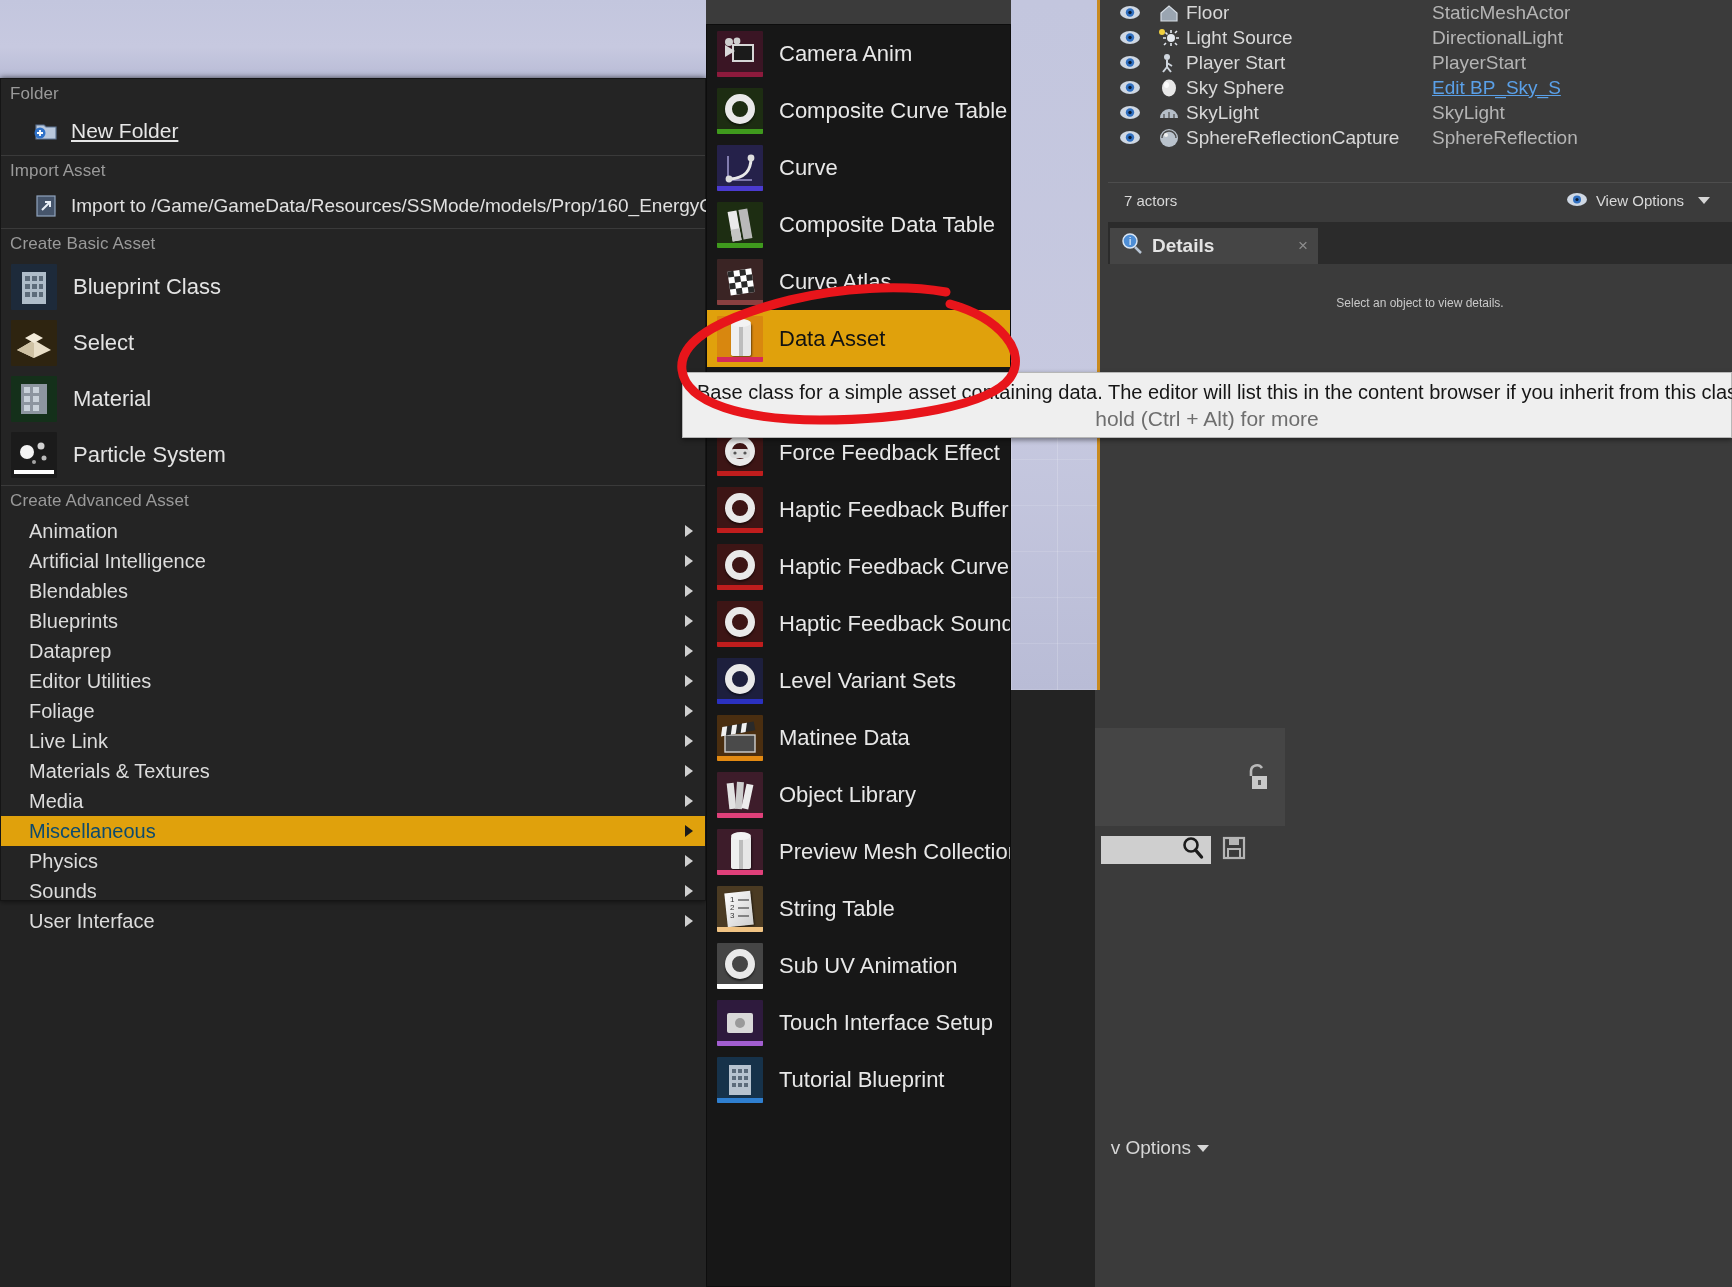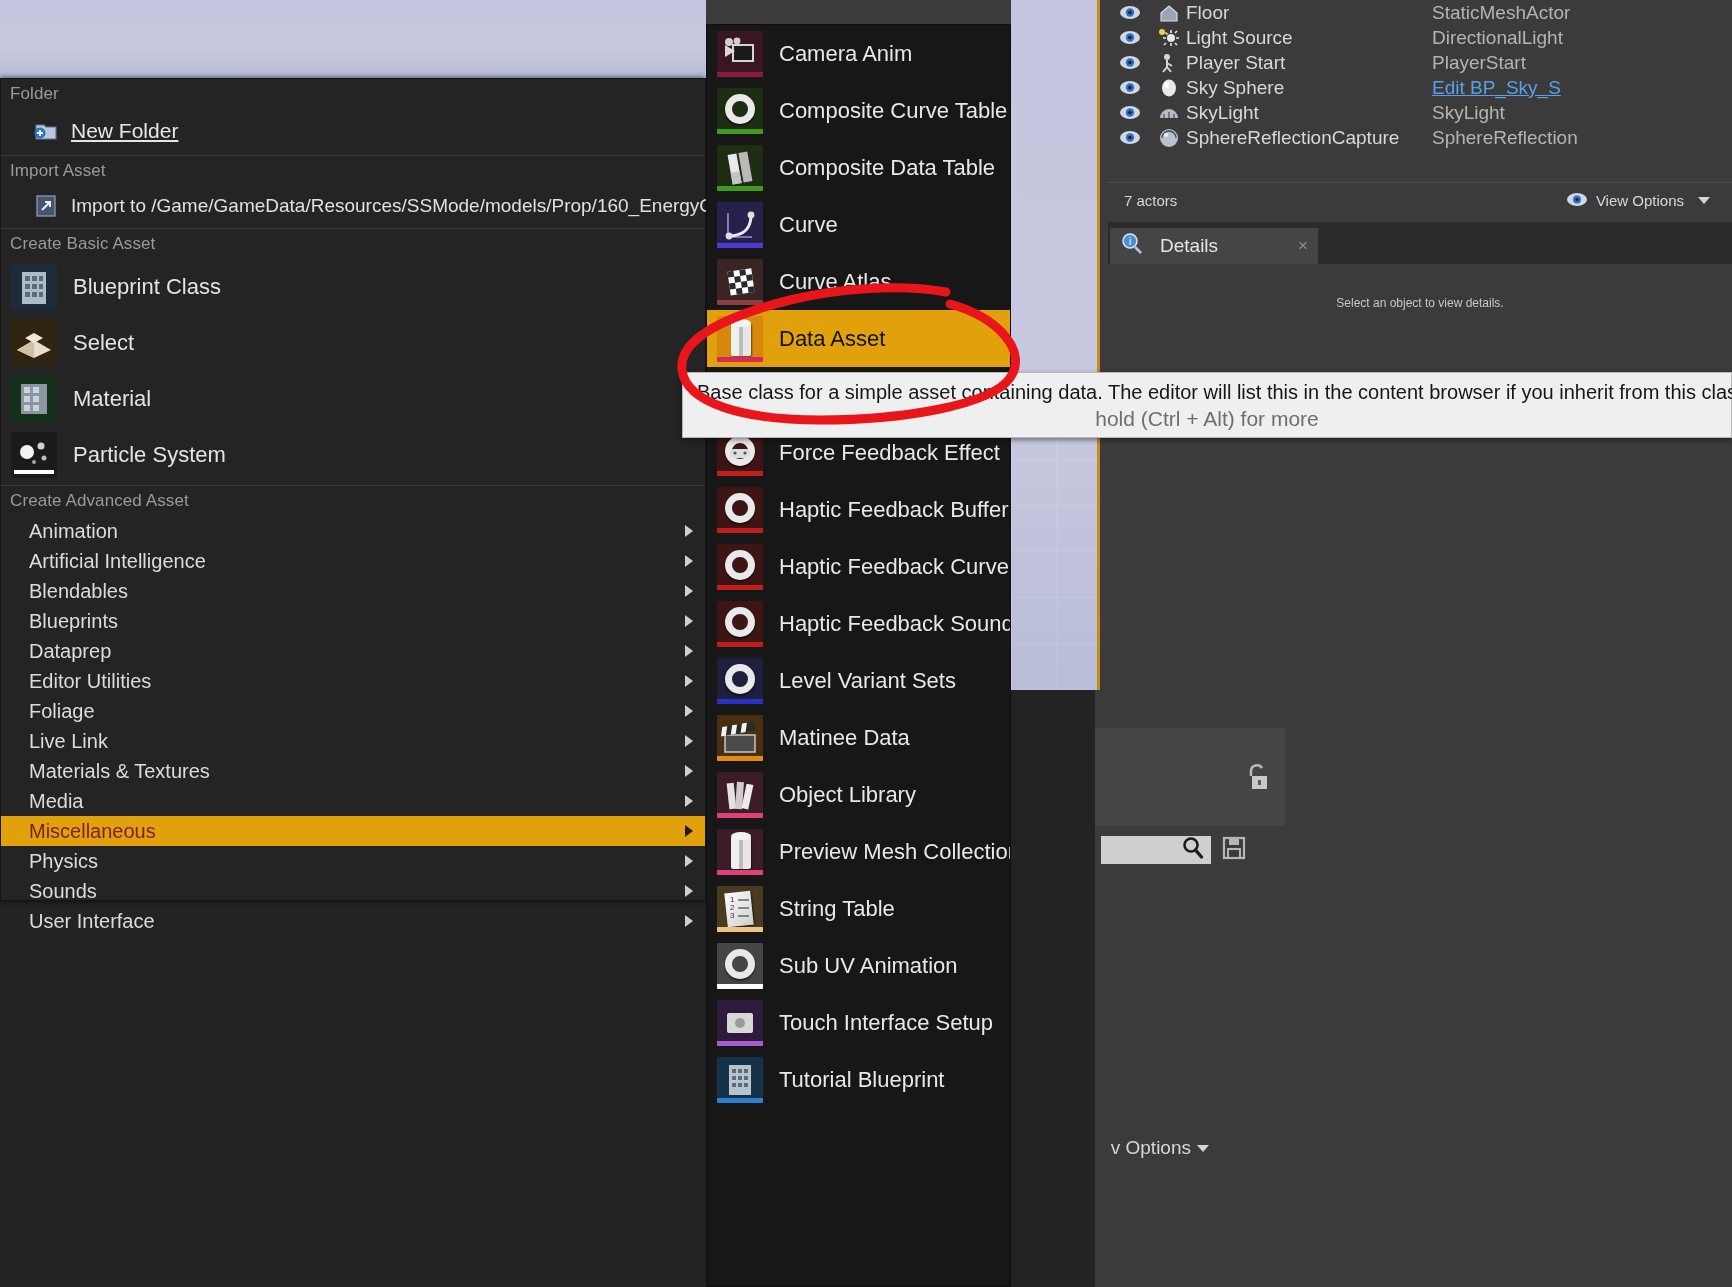--- a/index.html
+++ b/index.html
@@ -72,21 +72,21 @@
 
   .folder-row{ height:44px; }
   .folder-row .ico{ width:26px; height:26px; flex:0 0 26px; margin-left:22px; margin-right:12px;}
   .folder-row .lbl{ font-size:21px; color:#e6e6e6;text-decoration:underline;}
 
   
   .adv-row{
     display:flex; align-items:center; justify-content:space-between;
     height:30px; padding:0 10px 0 28px; font-size:20px; color:#dcdcdc;
   }
-  .adv-row.selected{ background:#e0a10c; color:#7f1d1d; }
+  .adv-row.selected{ background:#e0a10c; color:#0c4a6e; }
   .adv-row .arrow{
     width:0;height:0;border-left:8px solid #cfcfcf;
     border-top:6px solid transparent;border-bottom:6px solid transparent;
     margin-right:2px;
   }
   .adv-row.selected .arrow{ border-left-color:#1b1b1b; }
 
   
   #submenu{
     position:absolute; left:706px; top:24px; width:305px; height:1263px;
@@ -175,21 +175,21 @@
   #details-tabstrip{
     position:absolute; left:1108px; top:222px; width:624px; height:42px;
     background:#2b2b2b;
   }
   #details-tab{
     position:absolute; left:1110px; top:228px; width:208px; height:36px;
     background:#454545;
     display:flex; align-items:center; padding:0 10px;
     font-size:19px; color:#e4e4e4;
   }
-  #details-tab .dtitle{ margin-left:16px; flex:1 1 auto; }
+  #details-tab .dtitle{ margin-left:8px; flex:1 1 auto;font-weight:bold; }
   #details-body{
     position:absolute; left:1108px; top:264px; width:624px; height:1023px;
     background:#3b3b3b;
   }
   #details-empty{
     position:absolute; left:1108px; top:296px; width:624px;
     text-align:center; font-size:12px; color:#c9c9c9;
   }
 
   
@@ -391,37 +391,37 @@
       <span class="slbl">Camera Anim</span>
     </div>
     <div class="sub-row">
       <span class="sico" style="background: rgb(29, 45, 18);">
         <span class="ring"></span>
         <span class="bar" style="background:#3f9a1d"></span>
       </span>
       <span class="slbl">Composite Curve Table</span>
     </div>
     <div class="sub-row">
-      <span class="sico" style="background: rgb(29, 45, 18);"><svg width="46" height="46" viewBox="0 0 46 46">
-          <g transform="rotate(-10 23 23)">
-            <rect x="13" y="8" width="9" height="30" fill="#eaeaea"></rect>
-            <rect x="24" y="8" width="9" height="30" fill="#b9b9b9"></rect>
-            <rect x="13" y="26" width="9" height="12" fill="#c4c4c4"></rect>
-          </g>
-        </svg><span class="bar" style="background:#3f9a1d"></span></span>
-      <span class="slbl">Composite Data Table</span>
-    </div>
-    <div class="sub-row">
       <span class="sico" style="background: rgb(37, 33, 74);"><svg width="46" height="46" viewBox="0 0 46 46">
           <path d="M11 11 L11 35 L35 35" fill="none" stroke="#9a94c9" stroke-width="1.6"></path>
           <path d="M13 34 C28 33 34 26 34 13" fill="none" stroke="#e9e9e9" stroke-width="3"></path>
           <circle cx="34" cy="13" r="3.4" fill="#dedede"></circle>
           <circle cx="12" cy="34" r="3.4" fill="#dedede"></circle>
         </svg><span class="bar" style="background:#4b3bd0"></span></span>
       <span class="slbl">Curve</span>
+    </div>
+    <div class="sub-row">
+      <span class="sico" style="background: rgb(29, 45, 18);"><svg width="46" height="46" viewBox="0 0 46 46">
+          <g transform="rotate(-10 23 23)">
+            <rect x="13" y="8" width="9" height="30" fill="#eaeaea"></rect>
+            <rect x="24" y="8" width="9" height="30" fill="#b9b9b9"></rect>
+            <rect x="13" y="26" width="9" height="12" fill="#c4c4c4"></rect>
+          </g>
+        </svg><span class="bar" style="background:#3f9a1d"></span></span>
+      <span class="slbl">Composite Data Table</span>
     </div>
     <div class="sub-row">
       <span class="sico" style="background: rgb(58, 36, 36);"><svg width="46" height="46" viewBox="0 0 46 46">
           <g transform="rotate(-8 23 23)">
             <rect x="12" y="11" width="24" height="24" fill="#fff"></rect>
             <g fill="#2a2a2a">
               <rect x="12" y="11" width="6" height="6"></rect>
               <rect x="24" y="11" width="6" height="6"></rect>
               <rect x="18" y="17" width="6" height="6"></rect>
               <rect x="30" y="17" width="6" height="6"></rect>

